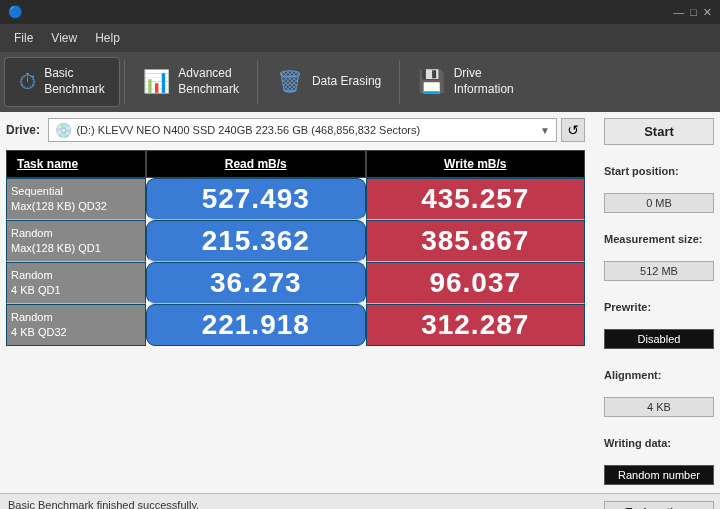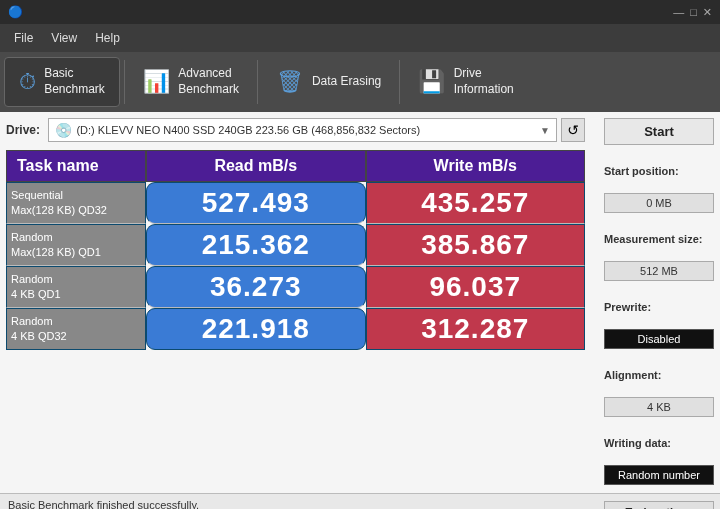--- a/index.html
+++ b/index.html
@@ -111,24 +111,25 @@
       height: 24px;
       font-size: 11px;
       font-weight: bold;
       cursor: pointer;
       white-space: nowrap;
     }
 
     
     .bench-table { width: 100%; border-collapse: separate; border-spacing: 0; }
     .bench-header {
-      background: #4c1d95;
-      color: white;
-      font-size: 16px;
-      font-weight: bold;
+      background: #000000;
+      color: white;
+      font-size: 12px;
+      font-weight: bold;
+      text-decoration: underline;
     }
     .bench-header th {
       padding: 6px 10px;
       text-align: center;
       border: 1px solid #444;
     }
     .bench-header th:first-child { text-align: left; }
     .bench-row td {
       padding: 4px;
       border: 1px solid #0c4a6e;

